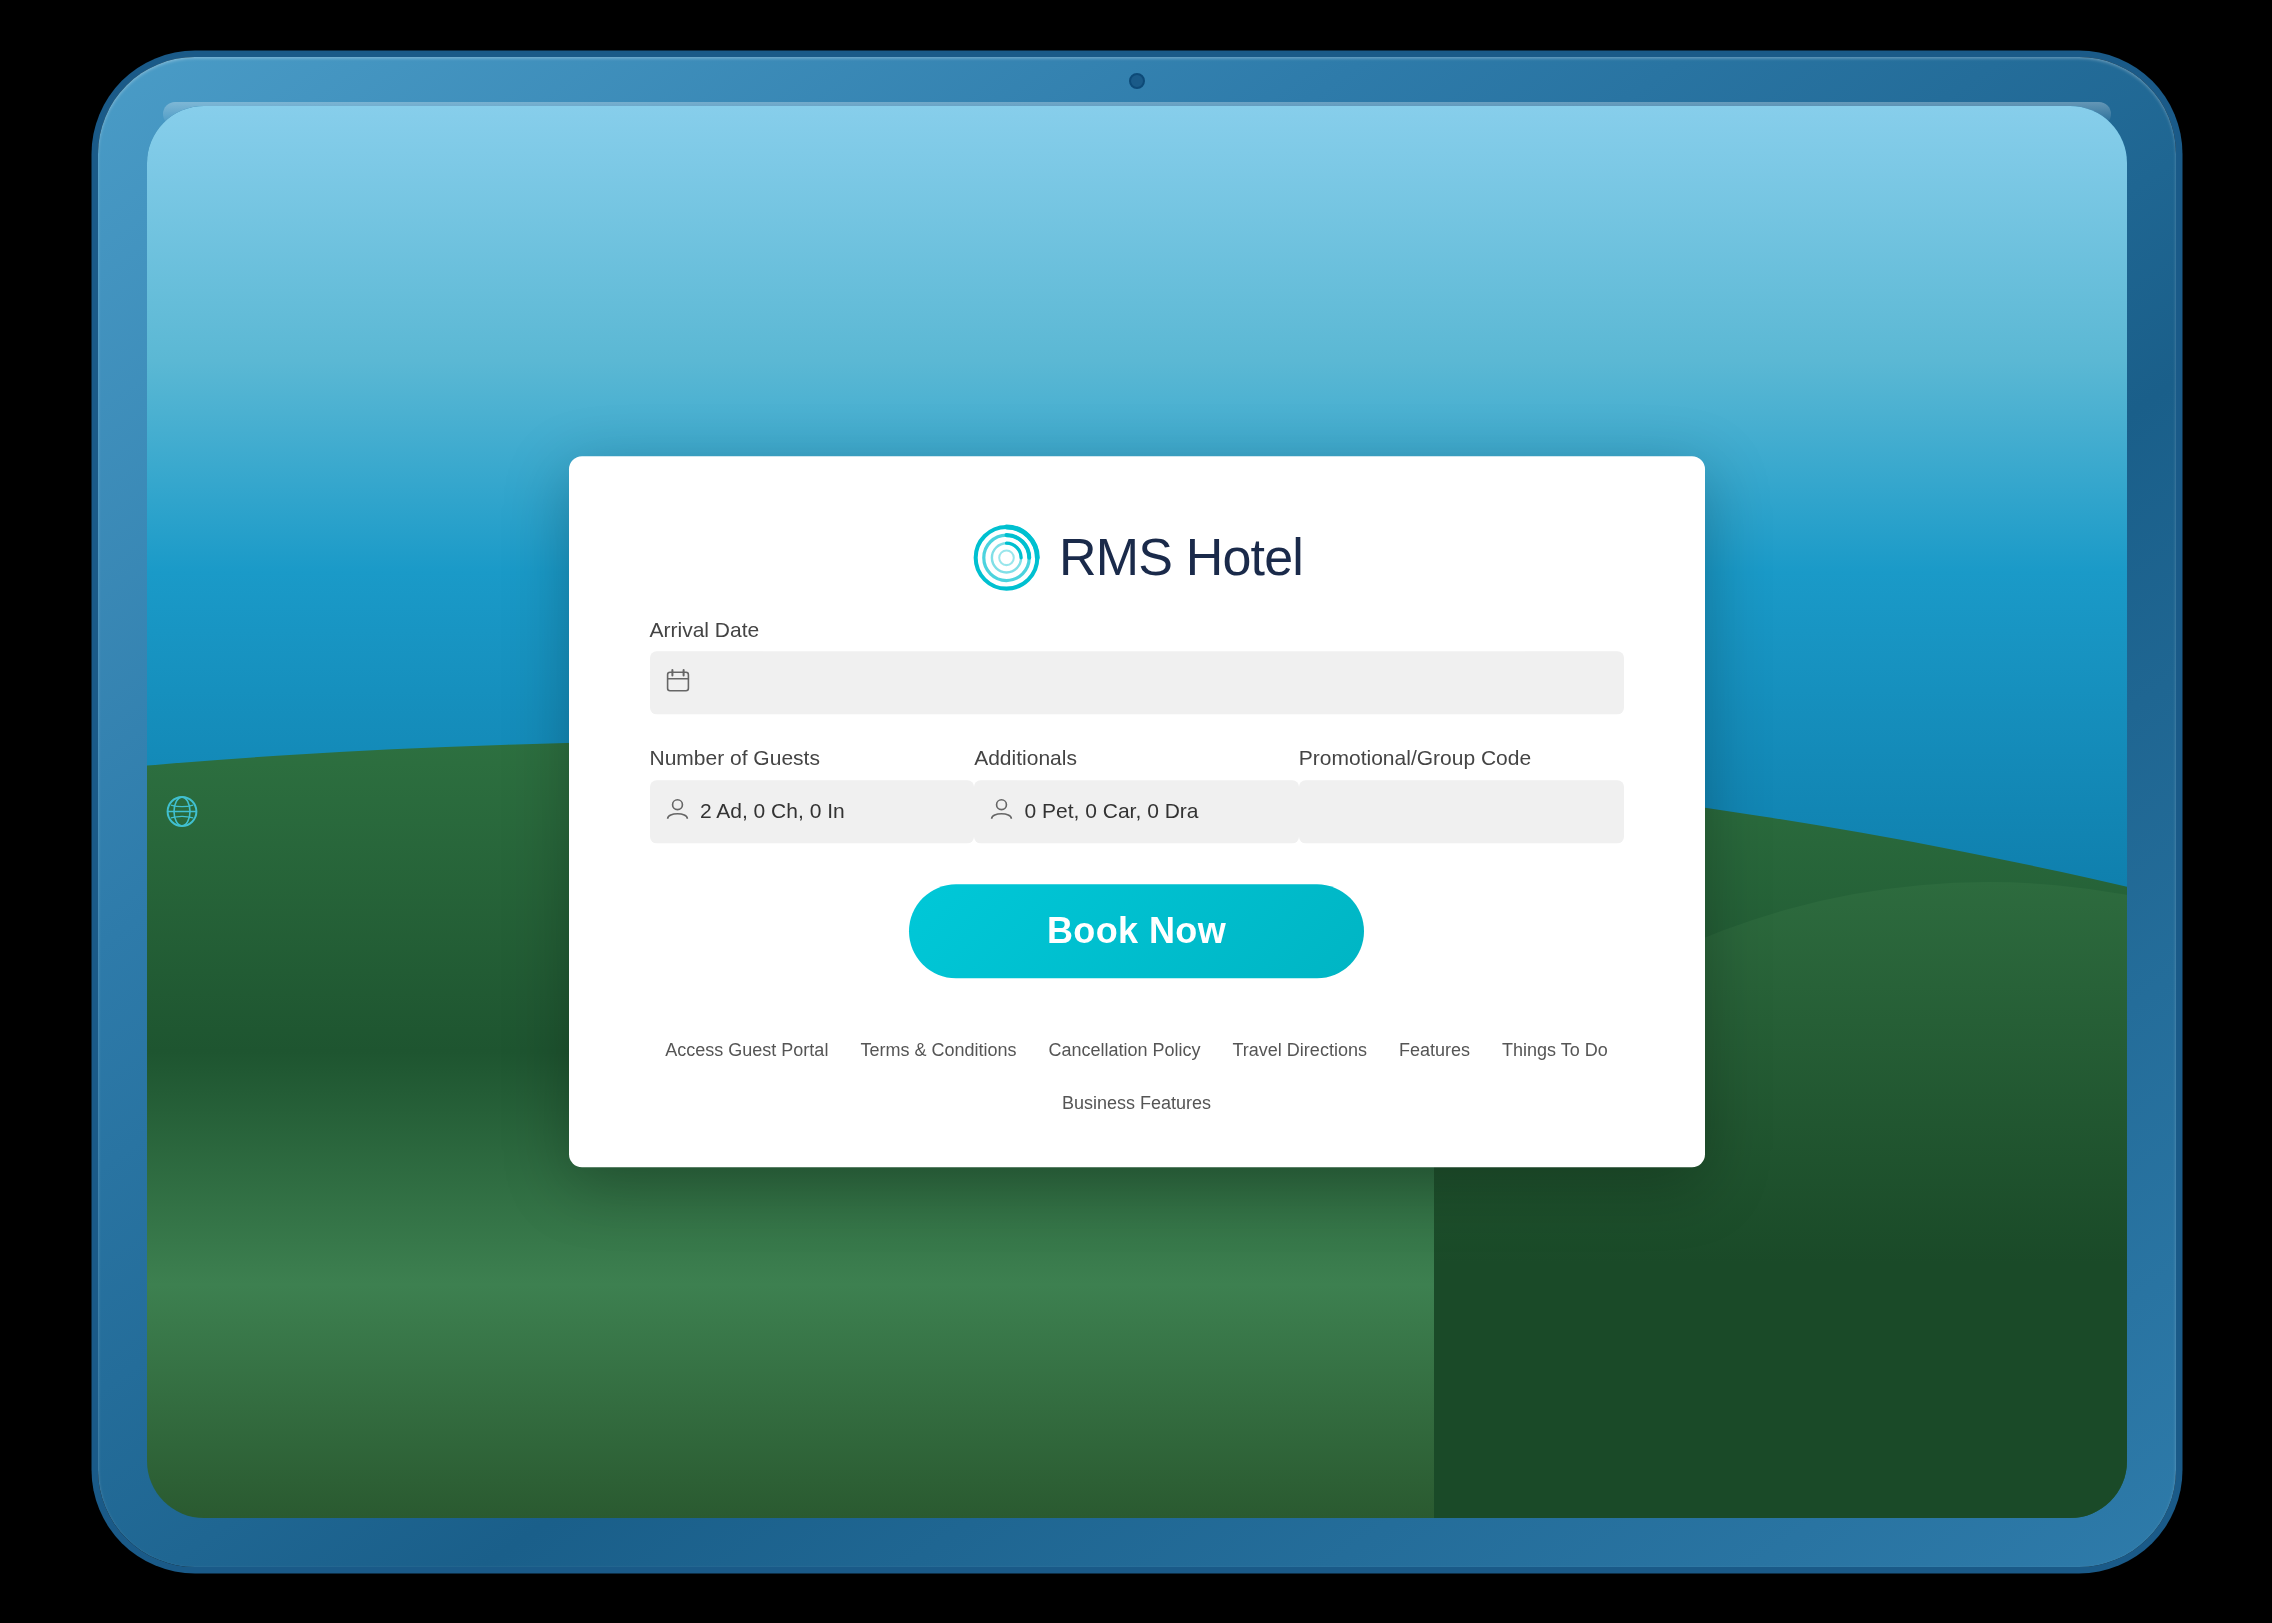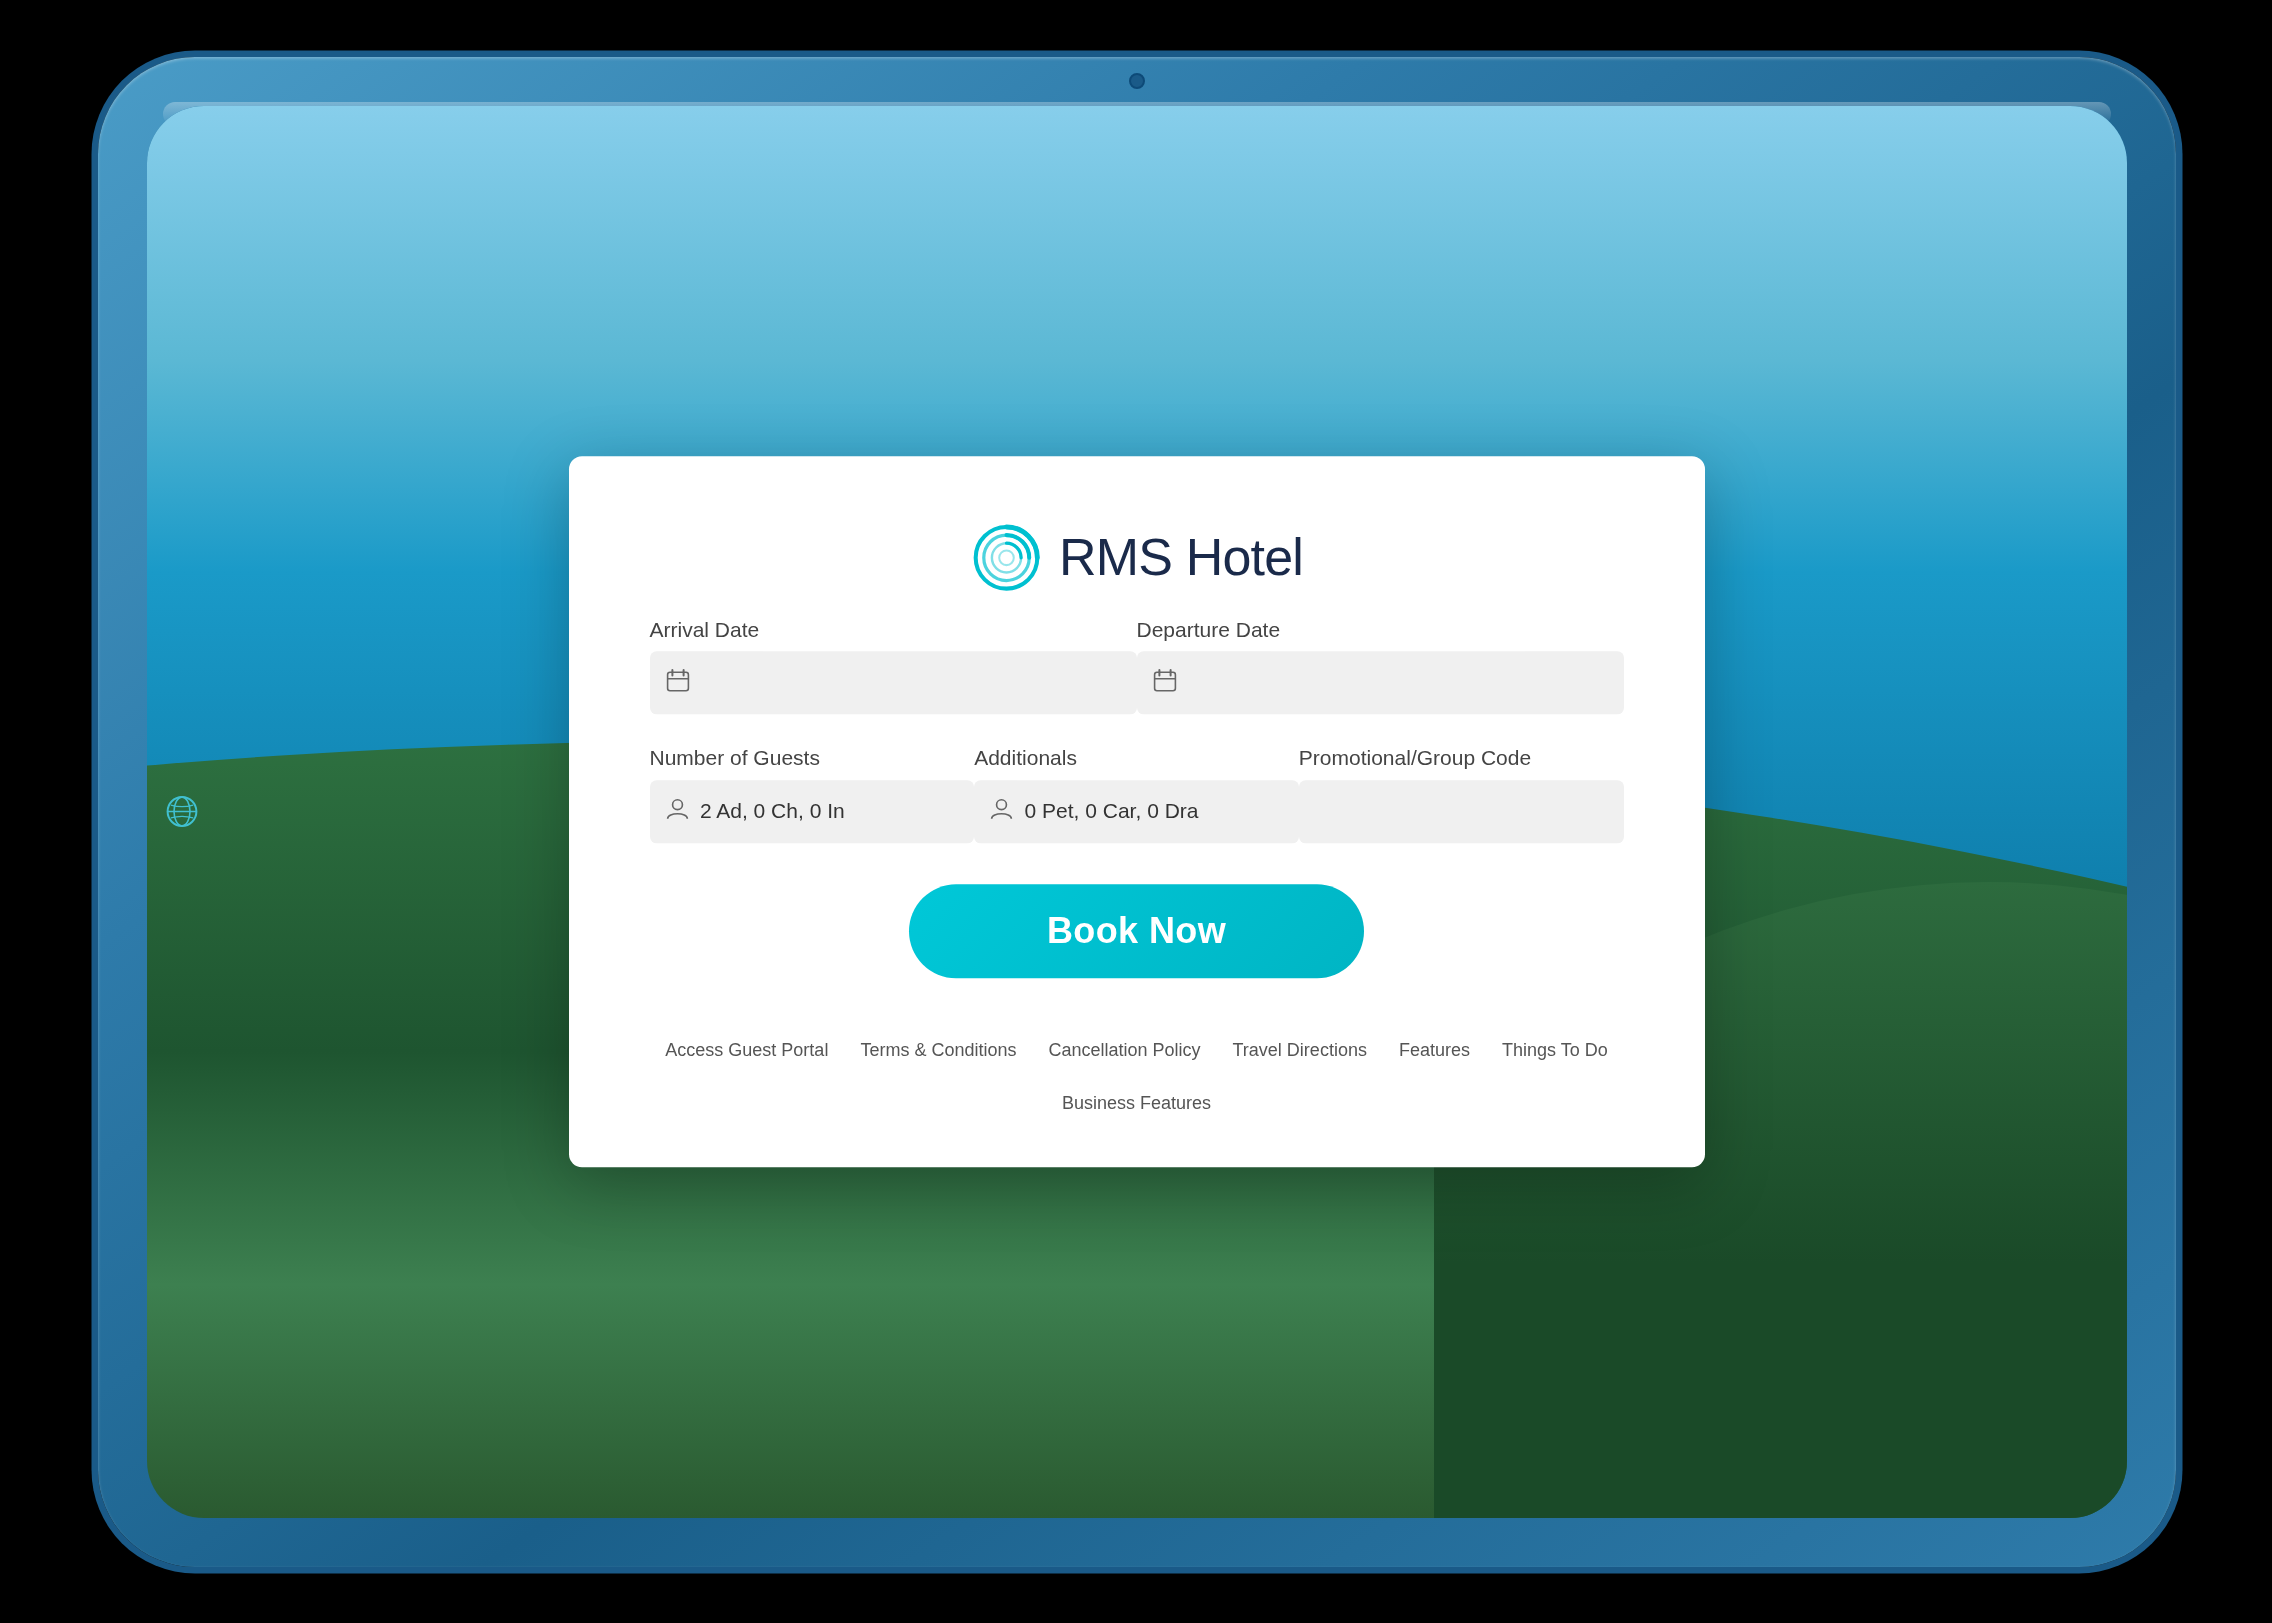--- a/index.html
+++ b/index.html
@@ -272,33 +272,20 @@
             <span class="icon">
               <svg width="24" height="24" viewBox="0 0 30 30" fill="none">
                 <rect x="2" y="5" width="26" height="23" rx="3" stroke="#666" stroke-width="2" fill="none"></rect>
                 <line x1="8" y1="2" x2="8" y2="9" stroke="#666" stroke-width="2.5" stroke-linecap="round"></line>
                 <line x1="22" y1="2" x2="22" y2="9" stroke="#666" stroke-width="2.5" stroke-linecap="round"></line>
                 <line x1="2" y1="13" x2="28" y2="13" stroke="#666" stroke-width="2"></line>
               </svg>
             </span>
           </div>
         </div>
-        <div class="form-group">
-          <div class="form-label">Departure Date</div>
-          <div class="form-input">
-            <span class="icon">
-              <svg width="24" height="24" viewBox="0 0 30 30" fill="none">
-                <rect x="2" y="5" width="26" height="23" rx="3" stroke="#666" stroke-width="2" fill="none"></rect>
-                <line x1="8" y1="2" x2="8" y2="9" stroke="#666" stroke-width="2.5" stroke-linecap="round"></line>
-                <line x1="22" y1="2" x2="22" y2="9" stroke="#666" stroke-width="2.5" stroke-linecap="round"></line>
-                <line x1="2" y1="13" x2="28" y2="13" stroke="#666" stroke-width="2"></line>
-              </svg>
-            </span>
-          </div>
-        </div>
       </div>
 
       <div class="form-row">
         <div class="form-group">
           <div class="form-label">Number of Guests</div>
           <div class="form-input">
             <span class="icon">
               <svg width="23" height="23" viewBox="0 0 28 28" fill="none">
                 <circle cx="14" cy="9" r="6" stroke="#666" stroke-width="2" fill="none"></circle>
                 <path d="M2 26 C2 18 26 18 26 26" stroke="#666" stroke-width="2" fill="none"></path>

